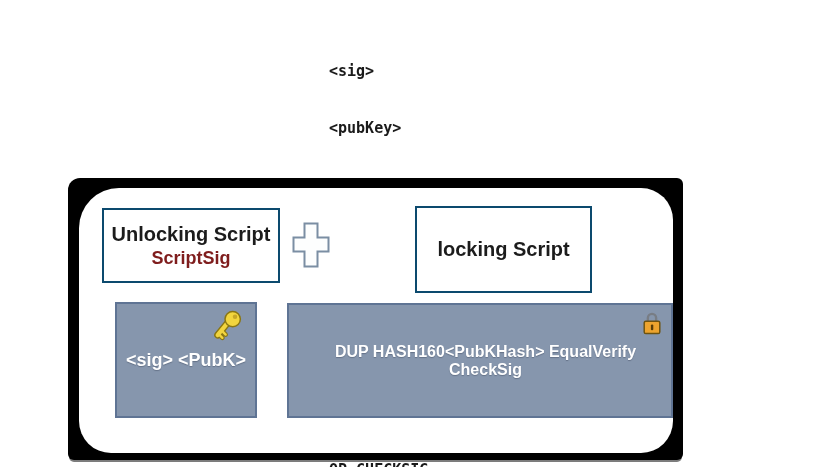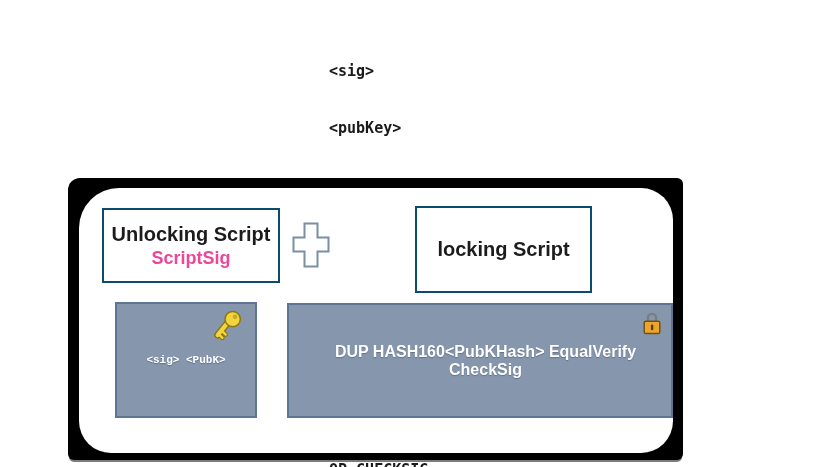--- a/index.html
+++ b/index.html
@@ -53,21 +53,21 @@
   }
   .label-box .title {
     font-size: 20px;
     font-weight: bold;
     color: #1c1c1c;
     letter-spacing: 0px;
   }
   .label-box .subtitle {
     font-size: 18px;
     font-weight: bold;
-    color: #ec4899;
+    color: #7f1d1d;
   }
   .box-unlocking { left: 23px; top: 20px; width: 178px; height: 75px; }
   .box-locking   { left: 336px; top: 18px; width: 177px; height: 87px; }
 
   .plus-wrap {
     position: absolute;
     left: 212px; top: 33px;
     width: 40px; height: 48px;
   }
 
@@ -81,21 +81,21 @@
     align-items: center;
     justify-content: center;
   }
   .slate-panel .panel-text {
     color: #ffffff;
     font-weight: bold;
     text-shadow: 0 1px 1px rgba(40,50,70,0.35);
     text-align: center;
   }
   .panel-sig    { left: 36px;  top: 114px; width: 142px; height: 116px; }
-  .panel-sig .panel-text { font-size: 11px; font-family: Liberation Mono, monospace; }
+  .panel-sig .panel-text { font-size: 18px; }
   .panel-script { left: 208px; top: 115px; width: 386px; height: 115px; }
   .panel-script .panel-text { font-size: 16px; margin-left: 11px; }
 
   .corner-icon {
     position: absolute;
     top: 4px; right: 12px;
     line-height: 0;
   }
   .corner-icon.lock { top: 5px; right: 8px; }
 </style>

